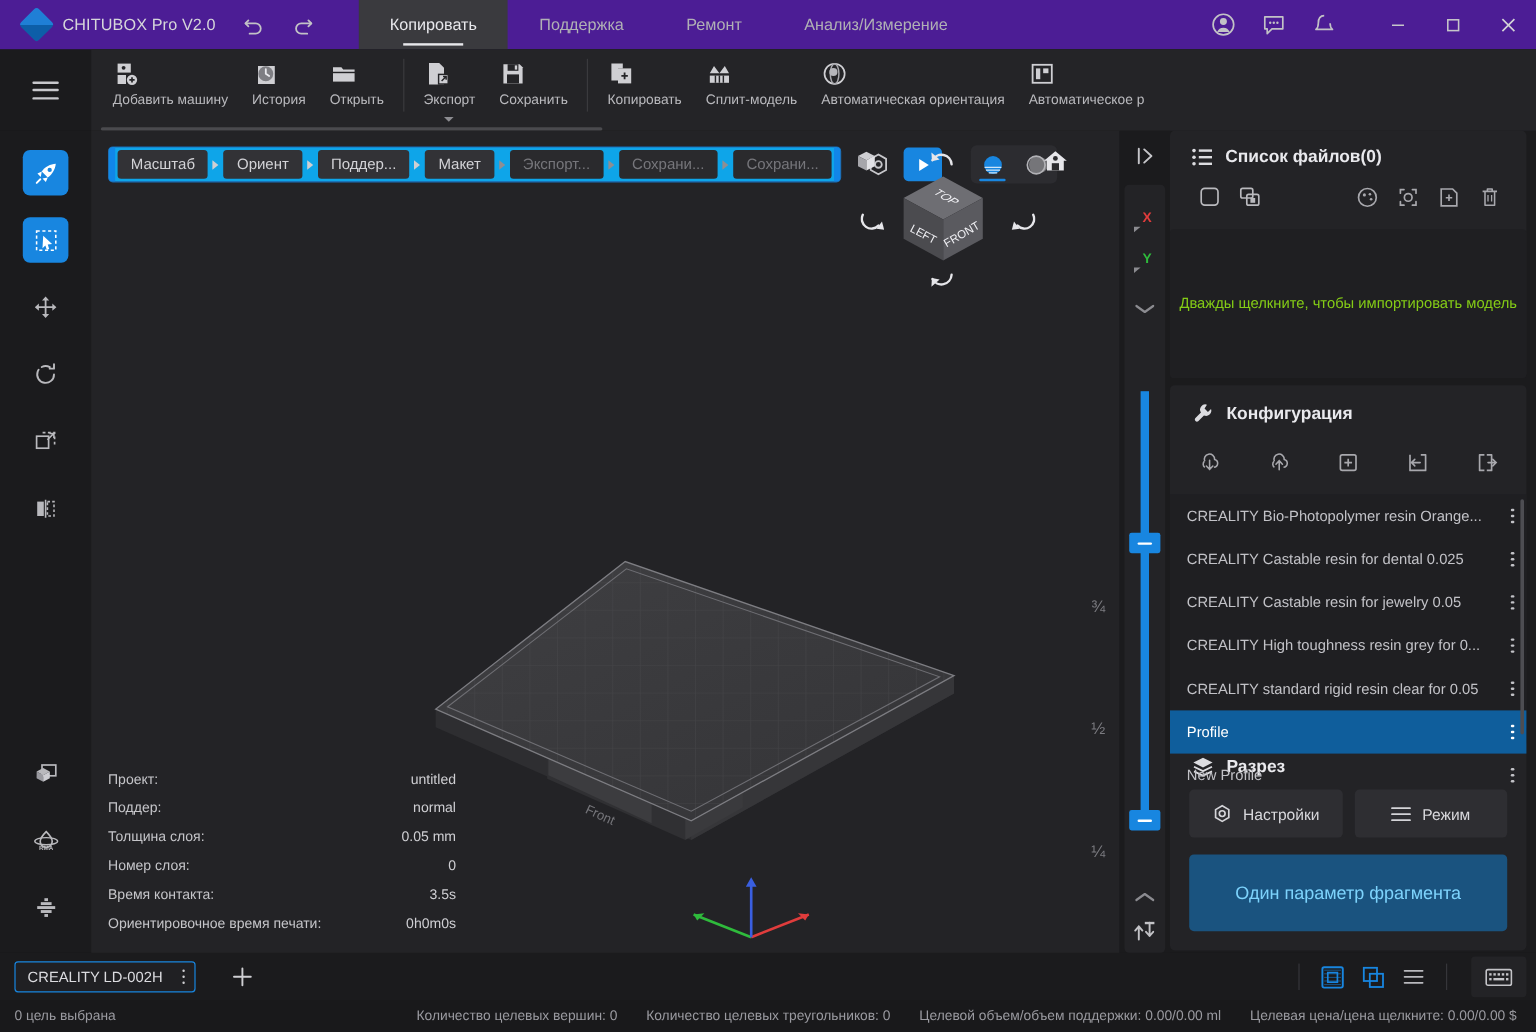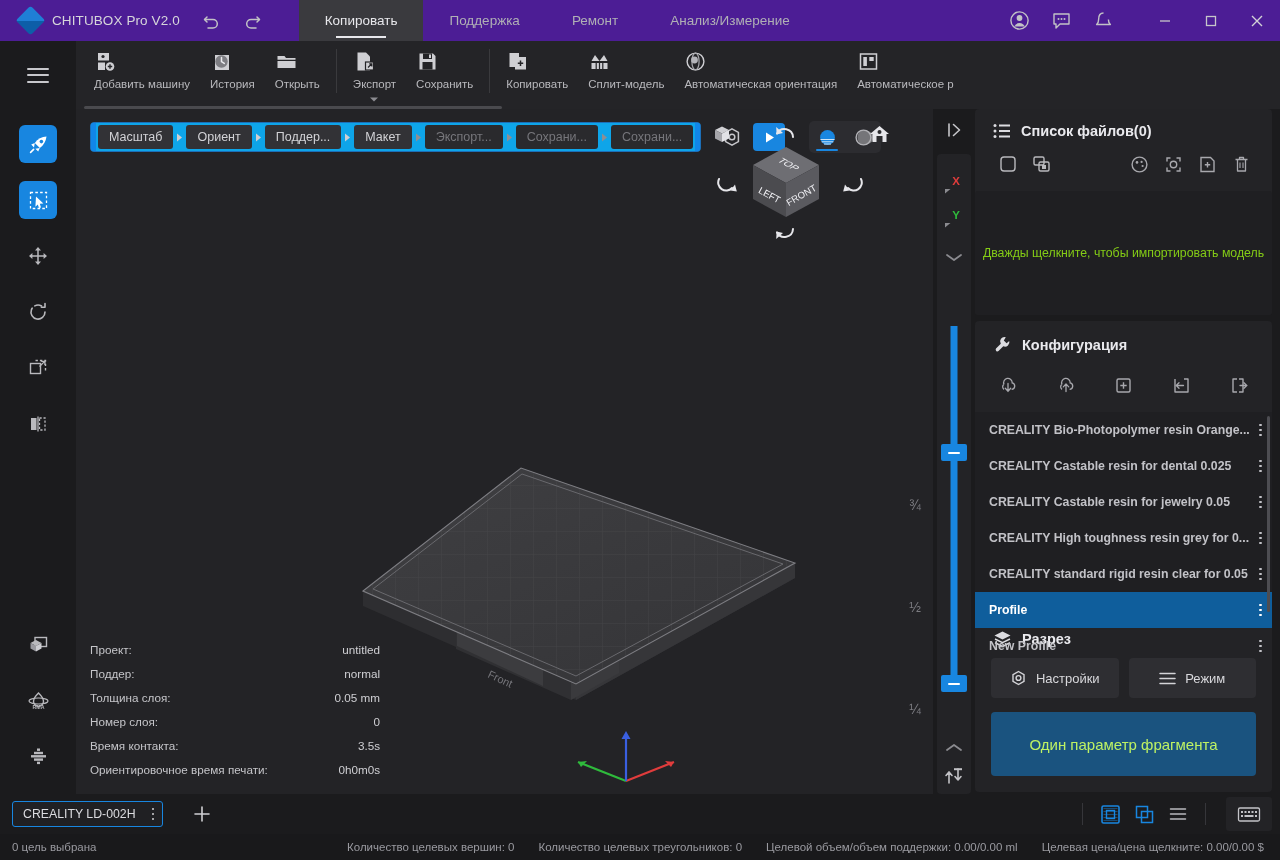--- a/index.html
+++ b/index.html
@@ -173,35 +173,35 @@
   }
   .filelist-hint { font-size: 12.3px; color: #84cc16; }
 
   .cfg-tools { display: flex; justify-content: space-between; padding: 6px 16px 12px 16px; }
   .profiles { background: #1f1f22; position: relative; padding-bottom: 6px; }
   .prow {
     display: flex; align-items: center; justify-content: space-between; height: 36px;
     padding: 0 10px 0 14px; font-size: 12.3px; color: #c2c2c7;
   }
   .prow.sel { background: #0f5e9c; color: #fff; }
-  .pname { overflow: hidden; white-space: nowrap; text-overflow: ellipsis; font-weight: bold; }
+  .pname { overflow: hidden; white-space: nowrap; text-overflow: ellipsis; }
   .dots { display: flex; flex-direction: column; gap: 2.5px; padding-left: 8px; }
   .dots i { width: 2.6px; height: 2.6px; background: currentColor; border-radius: 50%; display: block; }
   .pscroll { position: absolute; right: 2px; top: 4px; width: 3px; height: 196px; background: #4d4d52; border-radius: 2px; }
 
   .slice-btns { display: flex; gap: 10px; padding: 2px 16px 0 16px; }
   .sbtn {
     flex: 1; height: 40px; background: #2e2e32; border-radius: 4px;
     display: flex; align-items: center; justify-content: center; gap: 9px;
     font-size: 13px; color: #d8d8dc;
   }
   .bigbtn {
     margin: 14px 16px 16px 16px; height: 64px; background: #1a537f; border-radius: 4px;
     display: flex; align-items: center; justify-content: center;
-    font-size: 15px; color: #bef264;
+    font-size: 15px; color: #7dd3fc;
   }
 
   
   .bottombar {
     height: 40px; background: #1b1b1d; display: flex; align-items: center; flex: none; padding-left: 12px;
   }
   .machine-chip {
     display: flex; align-items: center; gap: 8px; height: 26px; padding: 0 8px 0 10px;
     border: 1px solid #1886e0; border-radius: 3px; background: #202023; font-size: 12.3px; color: #dcdce0;
   }

